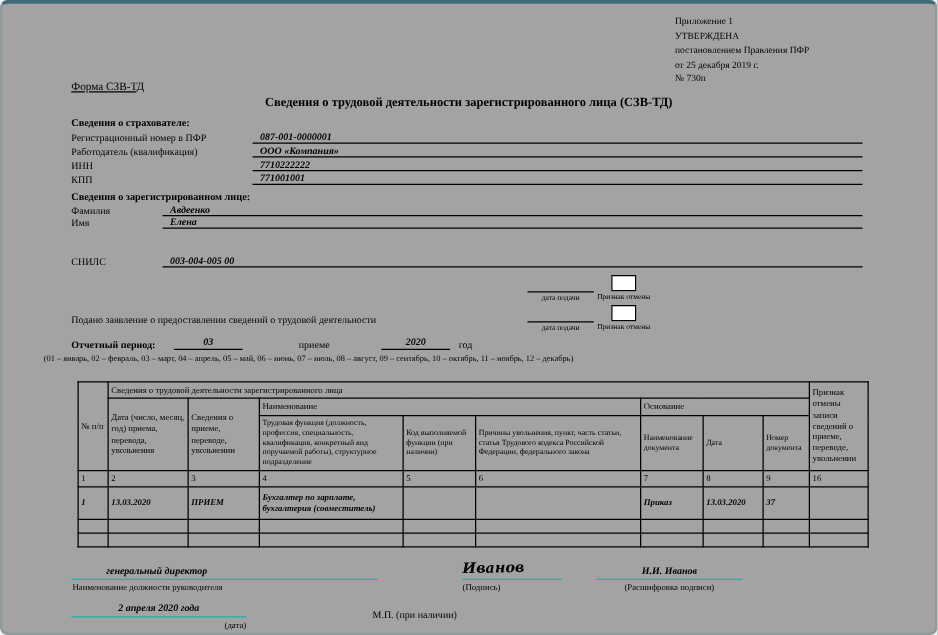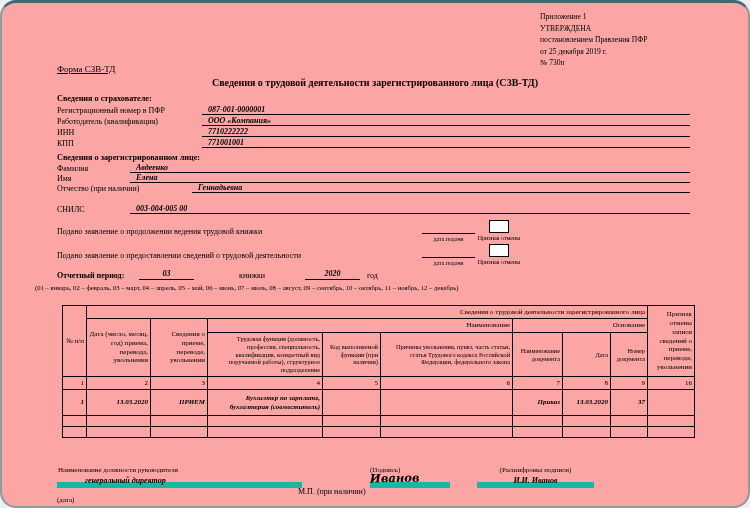--- a/index.html
+++ b/index.html
@@ -1,19 +1,19 @@
 <!DOCTYPE html>
 <html><head>
 <meta charset="utf-8">
 <style>
   * { margin:0; padding:0; box-sizing:border-box; }
   html,body { width:750px; height:508px; }
   body { font-family:"Liberation Serif", serif; color:#000; background:#eef0f0; position:relative; }
-  .page { position:absolute; inset:0; background:#fca5a5; border:2px solid #8e9a9c;
-          border-top:3px solid #3f6b77; border-radius:16px; overflow:hidden; }
+  .page { position:absolute; inset:0; background:#a3a3a3; border:2px solid #8e9a9c;
+          border-top:3px solid #3f6b77; border-radius:6px; overflow:hidden; }
   .abs { position:absolute; }
 
   .approval { left:538px; top:8px; font-size:7.6px; line-height:11.6px; }
   .form-label { left:55px; top:61px; font-size:9px; text-decoration:underline; }
   .doc-title { left:0; right:0; top:74px; text-align:center; font-weight:bold; font-size:10px; }
 
   .sec-heading { left:55px; font-size:8.2px; font-weight:bold; }
   .frow { left:55px; right:58px; display:flex; align-items:flex-end; height:11px; }
   .flabel { font-size:8px; white-space:nowrap; }
   .fvalue { flex:1; border-bottom:1px solid #000; font-weight:bold; font-style:italic;
@@ -26,31 +26,31 @@
   .checkbox { width:20px; height:13px; border:1.5px solid #000; background:#fff; }
 
   .rp-label { font-size:8px; font-weight:bold; }
   .rp-line { width:55px; height:11px; border-bottom:1px solid #000; text-align:center;
              font-weight:bold; font-style:italic; font-size:8px; }
   .rp-word { font-size:8px; }
   .legend { left:33px; top:281px; font-size:6.7px; white-space:nowrap; }
 
   table.main { position:absolute; left:60px; top:302px; width:632px; border-collapse:collapse;
                table-layout:fixed; }
-  table.main td { border:1.5px solid #000; text-align:right; vertical-align:middle;
+  table.main td { border:1.5px solid #000; text-align:left; vertical-align:middle;
                   font-size:6.3px; line-height:1.25; padding:1px 2px; overflow:hidden; }
   tr.h1 td { height:13px; font-size:7px; }
   tr.h2 td { height:14px; font-size:7px; }
   tr.h3 td { height:44px; }
   tr.num td { height:13px; font-size:7px; }
   tr.data td { height:26px; font-size:7px; font-weight:bold; font-style:italic; }
   tr.empty td { height:11px; }
 
-  .sig-line { border-bottom:6px solid #14b8a6; font-size:8px; font-weight:bold; font-style:italic;
-              height:12px;margin-top:24px; }
+  .sig-line { border-bottom:1px solid #14b8a6; font-size:8px; font-weight:bold; font-style:italic;
+              height:12px; }
   .sig-cap { font-size:7px; }
   .script { font-family:"DejaVu Serif", serif; font-style:italic; font-weight:bold;
             font-size:11.5px; transform:rotate(-1deg); display:inline-block; }
 </style>
 </head>
 <body>
 
 <div class="page">
 
   <div class="abs approval">
@@ -86,44 +86,39 @@
   <div class="abs sec-heading" style="top:150px">Сведения о зарегистрированном лице:</div>
 
   <div class="abs frow" style="top:160px;height:10px">
     <span class="flabel lw-p">Фамилия</span>
     <span class="fvalue">Авдеенко</span>
   </div>
   <div class="abs frow" style="top:170px;height:10px">
     <span class="flabel lw-p">Имя</span>
     <span class="fvalue">Елена</span>
   </div>
-  <div class="abs frow" style="top:180px;height:10px">
-    <span class="flabel lw-pat">Отчество (при наличии)</span>
-    <span class="fvalue">Геннадьевна</span>
-  </div>
   <div class="abs frow" style="top:201px;height:10px">
     <span class="flabel lw-p">СНИЛС</span>
     <span class="fvalue">003-004-005 00</span>
   </div>
 
-  <div class="abs st-text" style="top:224px">Подано заявление о продолжении ведения трудовой книжки</div>
   <div class="abs dateline" style="left:420px;top:221px"></div>
   <div class="abs tinycap" style="left:420px;top:233px;width:53px">дата подачи</div>
   <div class="abs checkbox" style="left:487px;top:217px"></div>
   <div class="abs tinycap" style="left:465px;top:232px;width:64px">Признак отмены</div>
 
   <div class="abs st-text" style="top:248px">Подано заявление о предоставлении сведений о трудовой деятельности</div>
   <div class="abs dateline" style="left:420px;top:245px"></div>
   <div class="abs tinycap" style="left:420px;top:257px;width:53px">дата подачи</div>
   <div class="abs checkbox" style="left:487px;top:241px"></div>
   <div class="abs tinycap" style="left:465px;top:256px;width:64px">Признак отмены</div>
 
   <div class="abs rp-label" style="left:55px;top:268px">Отчетный период:</div>
   <div class="abs rp-line" style="left:137px;top:266px">03</div>
-  <div class="abs rp-word" style="left:237px;top:268px">книжки</div>
+  <div class="abs rp-word" style="left:237px;top:268px">приеме</div>
   <div class="abs rp-line" style="left:303px;top:266px">2020</div>
   <div class="abs rp-word" style="left:365px;top:268px">год</div>
   <div class="abs legend">(01 – январь, 02 – февраль, 03 – март, 04 – апрель, 05 – май, 06 – июнь, 07 – июль, 08 – август, 09 – сентябрь, 10 – октябрь, 11 – ноябрь, 12 – декабрь)</div>
 
   <table class="main">
     <colgroup>
       <col style="width:24px">
         <col style="width:64px">
         <col style="width:57px">
         <col style="width:115px">
@@ -208,17 +203,17 @@
   <div class="abs sig-line" style="left:55px;top:449px;width:245px;padding-left:28px">генеральный директор</div>
   <div class="abs sig-cap" style="left:56px;top:463px">Наименование должности руководителя</div>
 
   <div class="abs sig-line" style="left:368px;top:444px;width:80px;height:17px;"><span class="script">Иванов</span></div>
   <div class="abs sig-cap" style="left:368px;top:463px;width:80px;text-align:left">(Подпись)</div>
 
   <div class="abs sig-line" style="left:475px;top:449px;width:117px;text-align:center">И.И. Иванов</div>
   <div class="abs sig-cap" style="left:475px;top:463px;width:117px;text-align:center">(Расшифровка подписи)</div>
 
   <div class="abs sig-line" style="left:55px;top:479px;width:140px;text-align:center">2 апреля 2020 года</div>
-  <div class="abs sig-cap" style="left:55px;top:493px;width:140px;text-align:left">(дата)</div>
+  <div class="abs sig-cap" style="left:55px;top:493px;width:140px;text-align:right">(дата)</div>
 
   <div class="abs" style="left:296px;top:484px;font-size:8px">М.П. (при наличии)</div>
 
 </div>
 
 </body></html>

